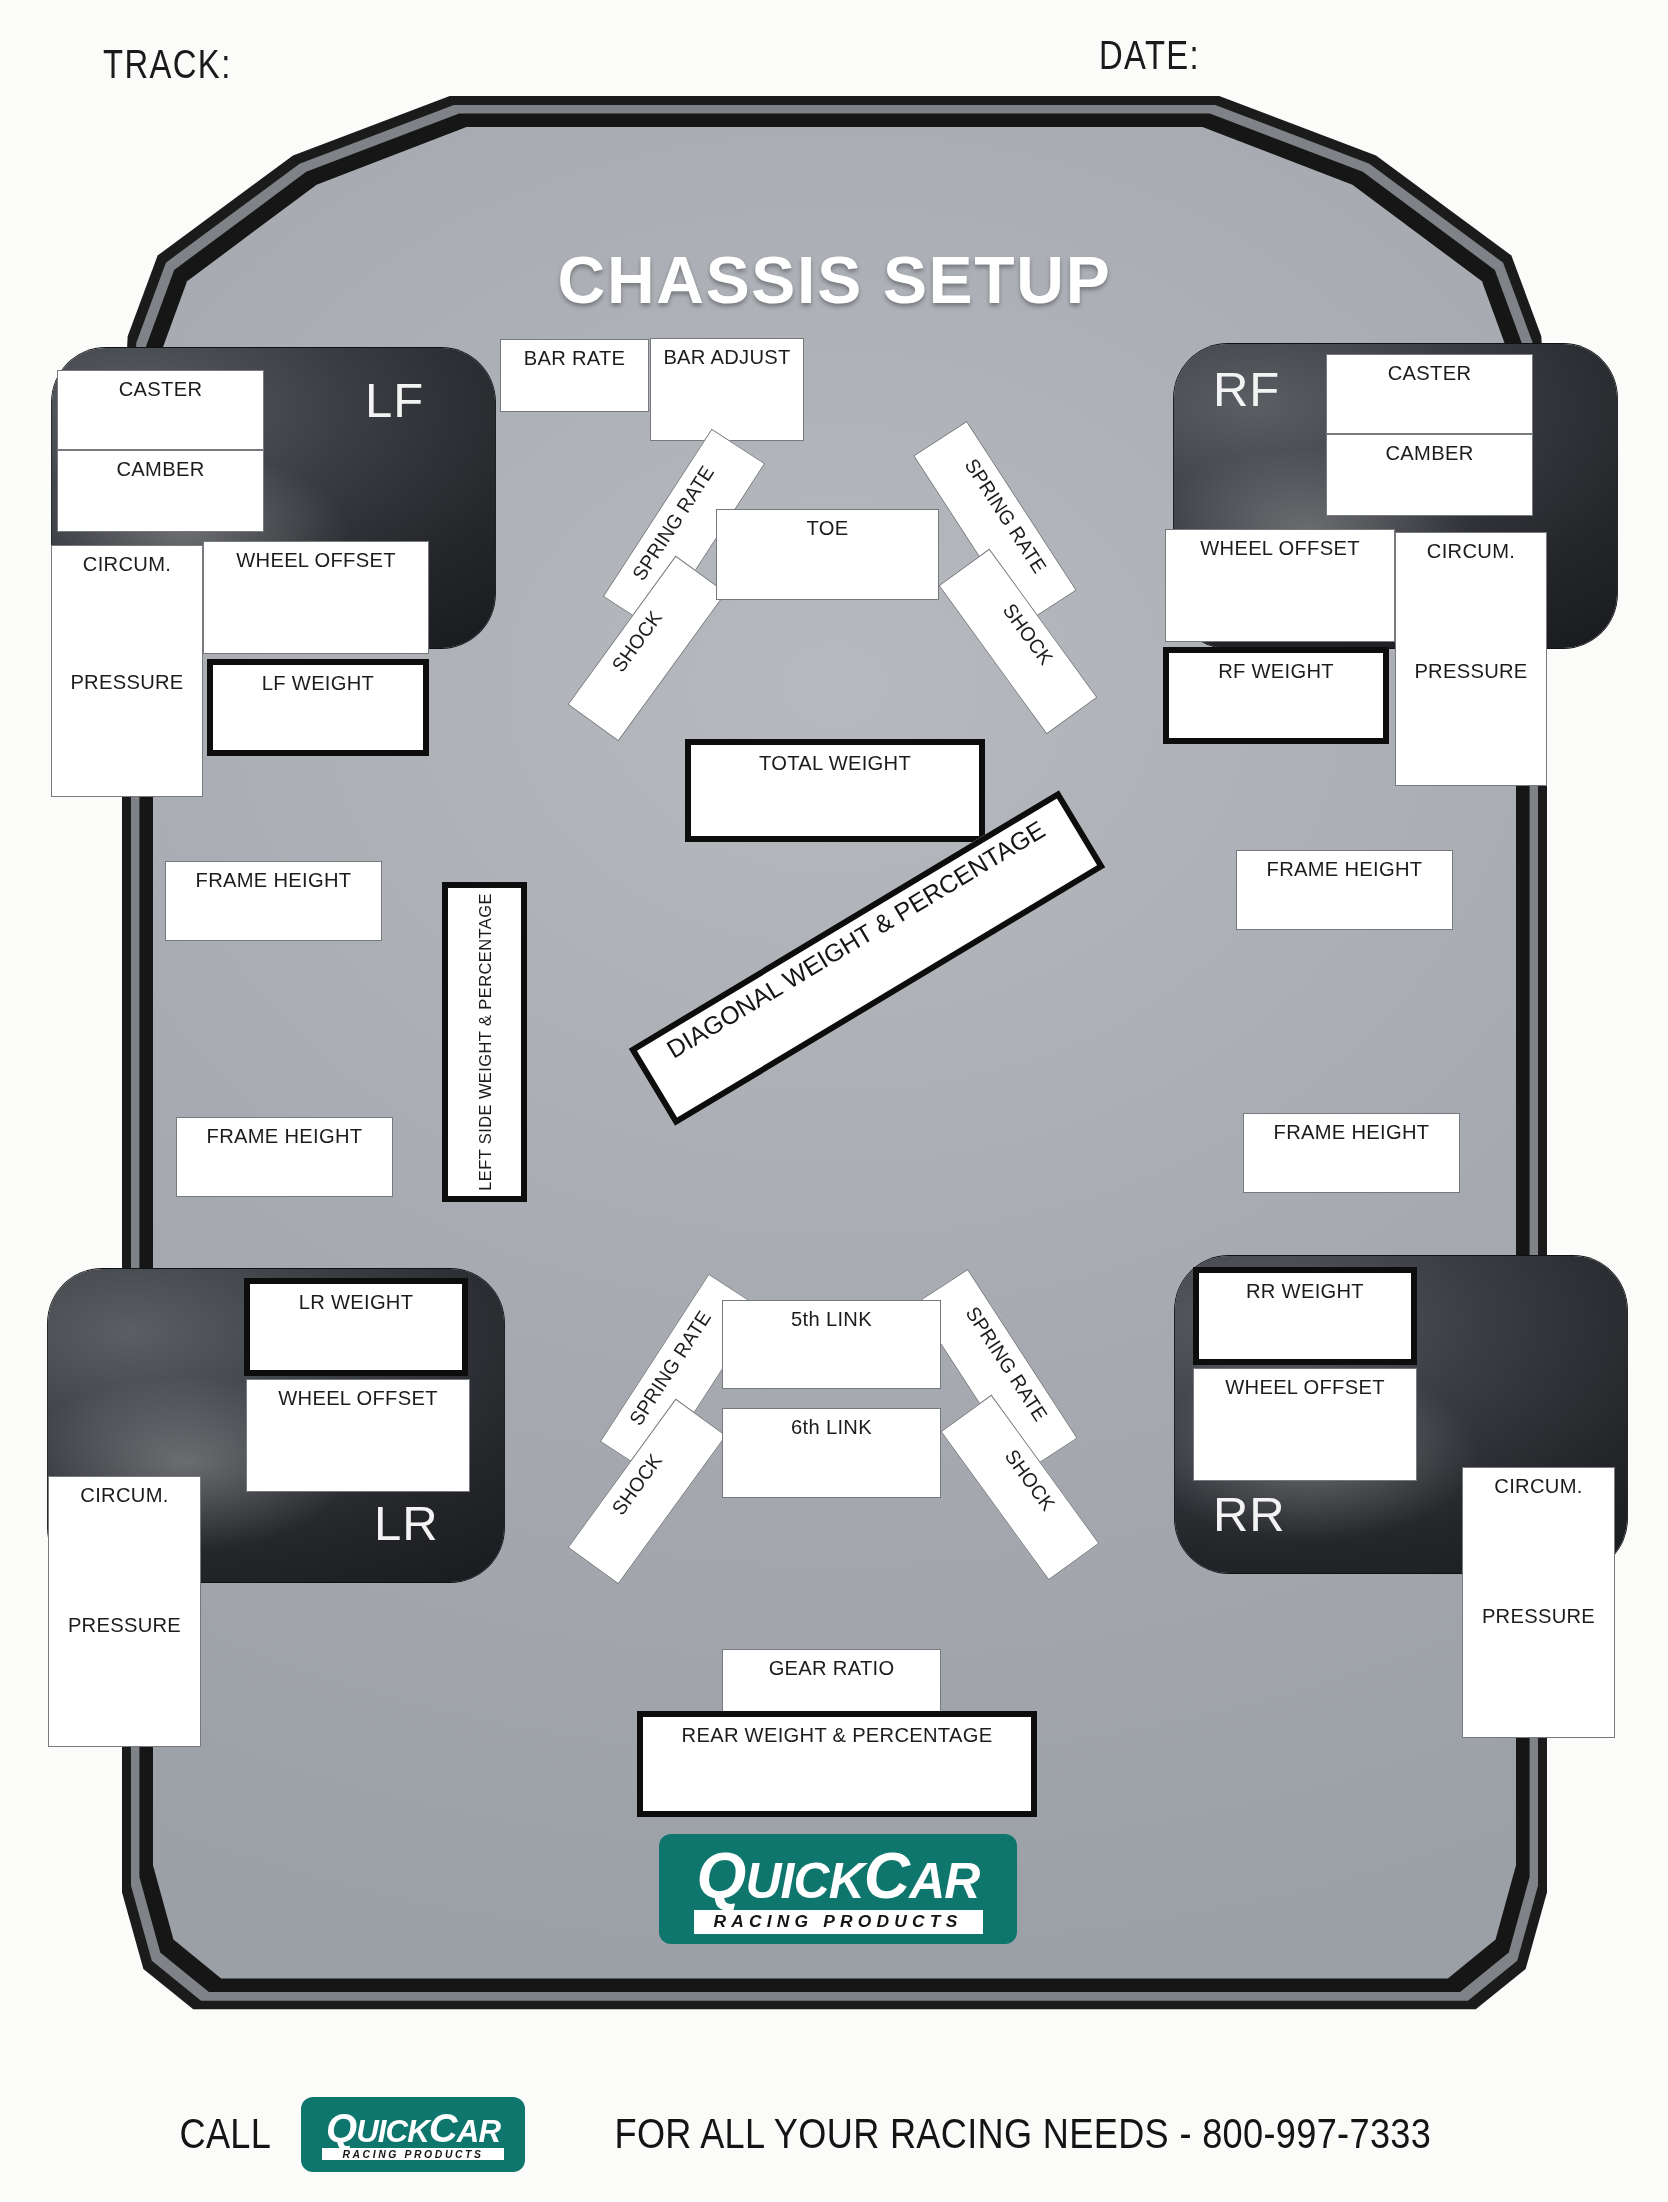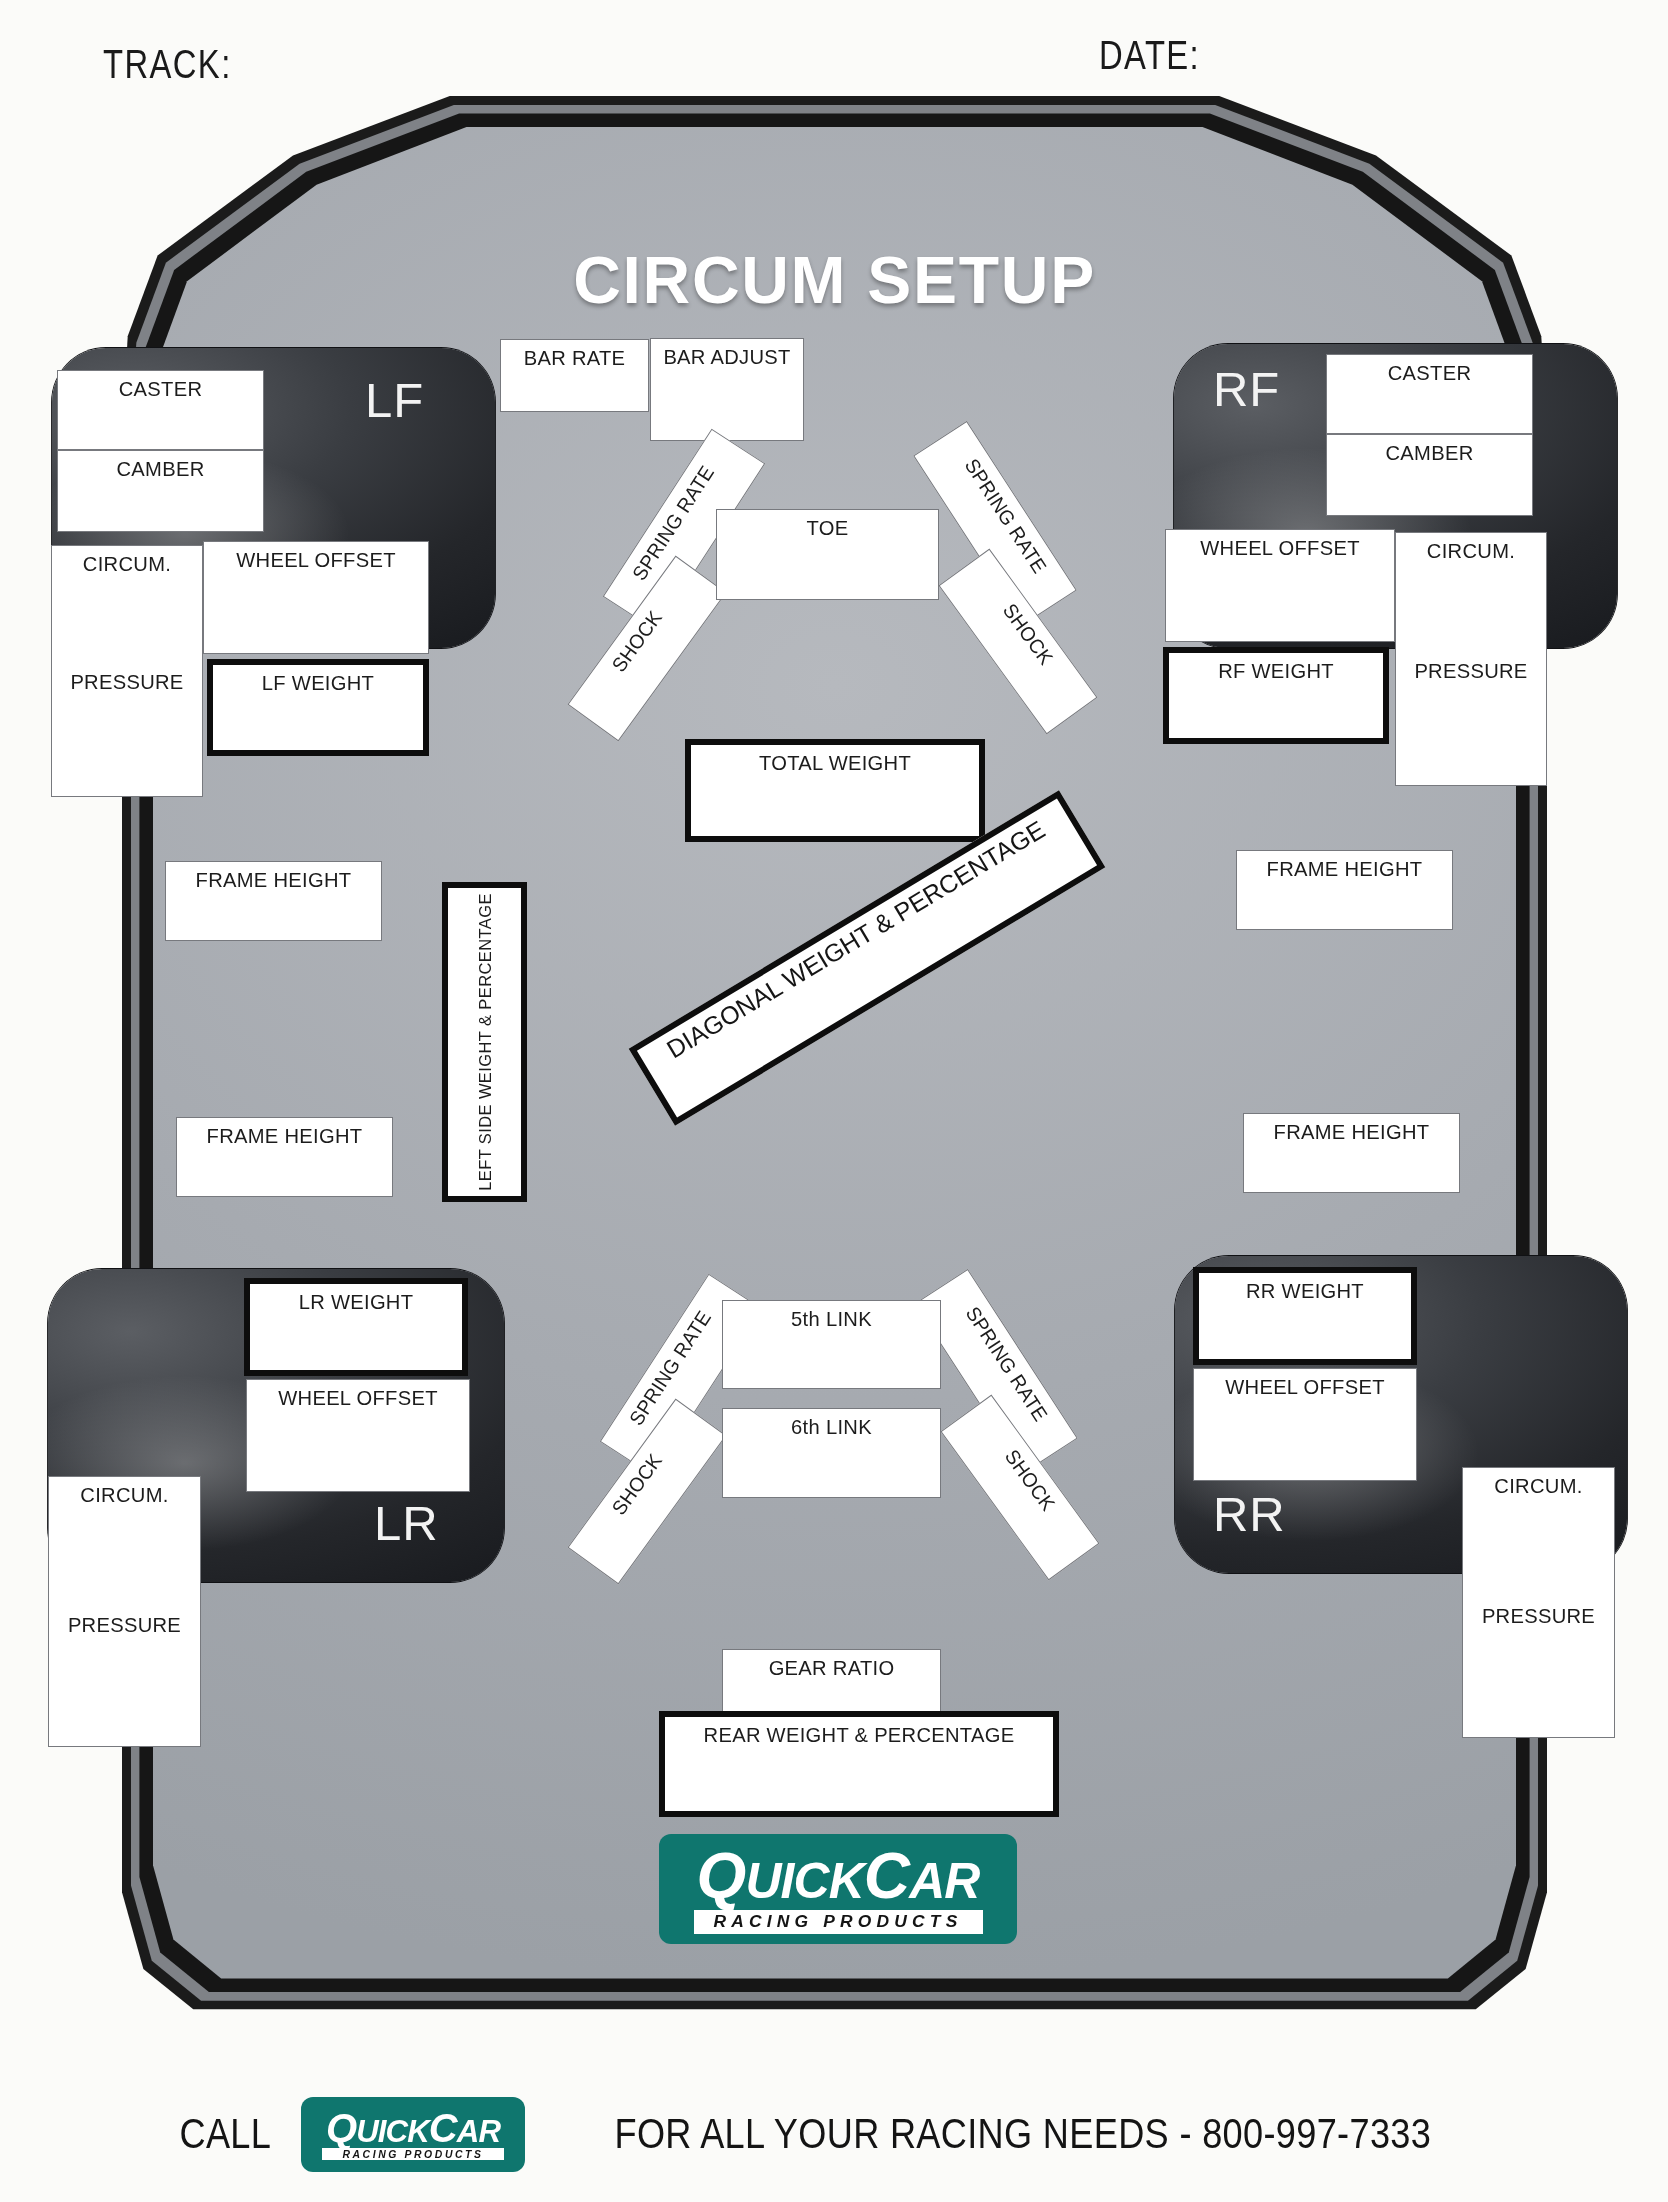--- a/index.html
+++ b/index.html
@@ -150,21 +150,21 @@
 <div class="hdr" id="track-label">TRACK:</div>
 <div class="hdr" id="date-label">DATE:</div>
 
 <div id="chassis-body">
 
   <div id="chassis-outer"></div>
   <div id="chassis-mid"></div>
   <div id="chassis-gap"></div>
   <div id="chassis-inner"></div>
 
-  <div id="chassis-title">CIRCUM SETUP</div>
+  <div id="chassis-title">CHASSIS SETUP</div>
 
   <div class="fbox thin" style="left:378px;top:243px;width:149px;height:73px;">
     <span class="lbl">BAR RATE</span>
   </div>
   <div class="fbox thin" style="left:528px;top:242px;width:154px;height:103px;">
     <span class="lbl">BAR ADJUST</span>
   </div>
 
   <div class="tire" style="left:-70px;top:252px;width:443px;height:300px;"></div>
   <div class="tirecode" style="left:243px;top:276px;">LF</div>
@@ -308,21 +308,21 @@
 
   <div class="fbox thin" style="left:600px;top:1204px;width:219px;height:89px;">
     <span class="lbl">5th LINK</span>
   </div>
   <div class="fbox thin" style="left:600px;top:1312px;width:219px;height:90px;">
     <span class="lbl">6th LINK</span>
   </div>
   <div class="fbox thin" style="left:600px;top:1529px;width:219px;height:89px;margin-top:24px;">
     <span class="lbl">GEAR RATIO</span>
   </div>
-  <div class="fbox heavy" style="left:537px;top:1615px;width:400px;height:106px;">
+  <div class="fbox heavy" style="left:515px;top:1615px;width:400px;height:106px;">
     <span class="lbl">REAR WEIGHT &amp; PERCENTAGE</span>
   </div>
 
   <div class="qc-logo" id="chassis-logo">
     <div class="qc-word">
       <span>Q</span><span style="font-size:.78em">UICK</span><span>C</span><span style="font-size:.78em">AR</span>
     </div>
     <div class="qc-sub">RACING PRODUCTS</div>
   </div>
 

